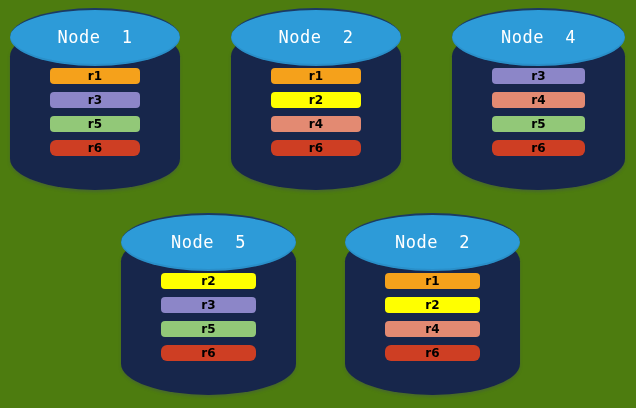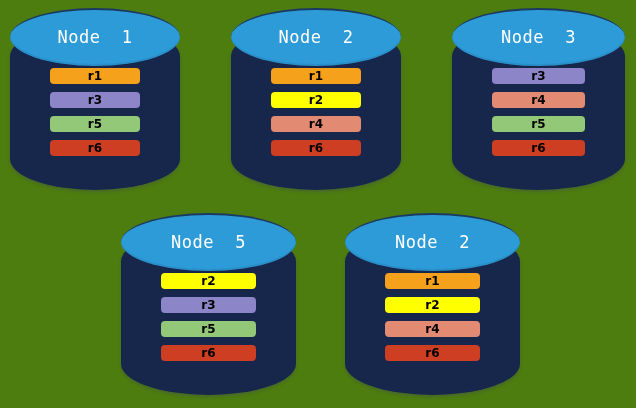--- a/index.html
+++ b/index.html
@@ -81,21 +81,21 @@
     border-radius: 4px;
     display: flex;
     align-items: center;
     justify-content: center;
     font-size: 12px;
     font-weight: bold;
     color: #000000;
     font-family: "DejaVu Sans", sans-serif;
     line-height: 1;
   }
-  .replica-bar:last-child { margin-bottom: 0; }
+  .replica-bar:last-child { margin-bottom: 0; border-radius: 6px; }
 </style>
 </head>
 <body>
 
 <div id="canvas">
     <div class="node" style="left: 10px; top: 8px; width: 170px; height: 182px;">
       <div class="cyl-body" style="background: rgb(23, 38, 75);"></div>
       <div class="cyl-top" style="background: rgb(45, 155, 216);"></div>
       <div class="node-label">Node  1</div>
       <div class="replicas">
@@ -112,21 +112,21 @@
       <div class="replicas">
         <div class="replica-bar" style="background: rgb(245, 161, 27);">r1</div>
         <div class="replica-bar" style="background: rgb(255, 255, 0);">r2</div>
         <div class="replica-bar" style="background: rgb(227, 138, 114);">r4</div>
         <div class="replica-bar" style="background: rgb(206, 62, 35);">r6</div>
       </div>
     </div>
     <div class="node" style="left: 452px; top: 8px; width: 173px; height: 182px;">
       <div class="cyl-body" style="background: rgb(23, 38, 75);"></div>
       <div class="cyl-top" style="background: rgb(45, 155, 216);"></div>
-      <div class="node-label">Node  3</div>
+      <div class="node-label">Node  4</div>
       <div class="replicas">
         <div class="replica-bar" style="background: rgb(140, 134, 200);">r3</div>
         <div class="replica-bar" style="background: rgb(227, 138, 114);">r4</div>
         <div class="replica-bar" style="background: rgb(146, 200, 120);">r5</div>
         <div class="replica-bar" style="background: rgb(206, 62, 35);">r6</div>
       </div>
     </div>
     <div class="node" style="left: 121px; top: 213px; width: 175px; height: 182px;">
       <div class="cyl-body" style="background: rgb(23, 38, 75);"></div>
       <div class="cyl-top" style="background: rgb(45, 155, 216);"></div>

